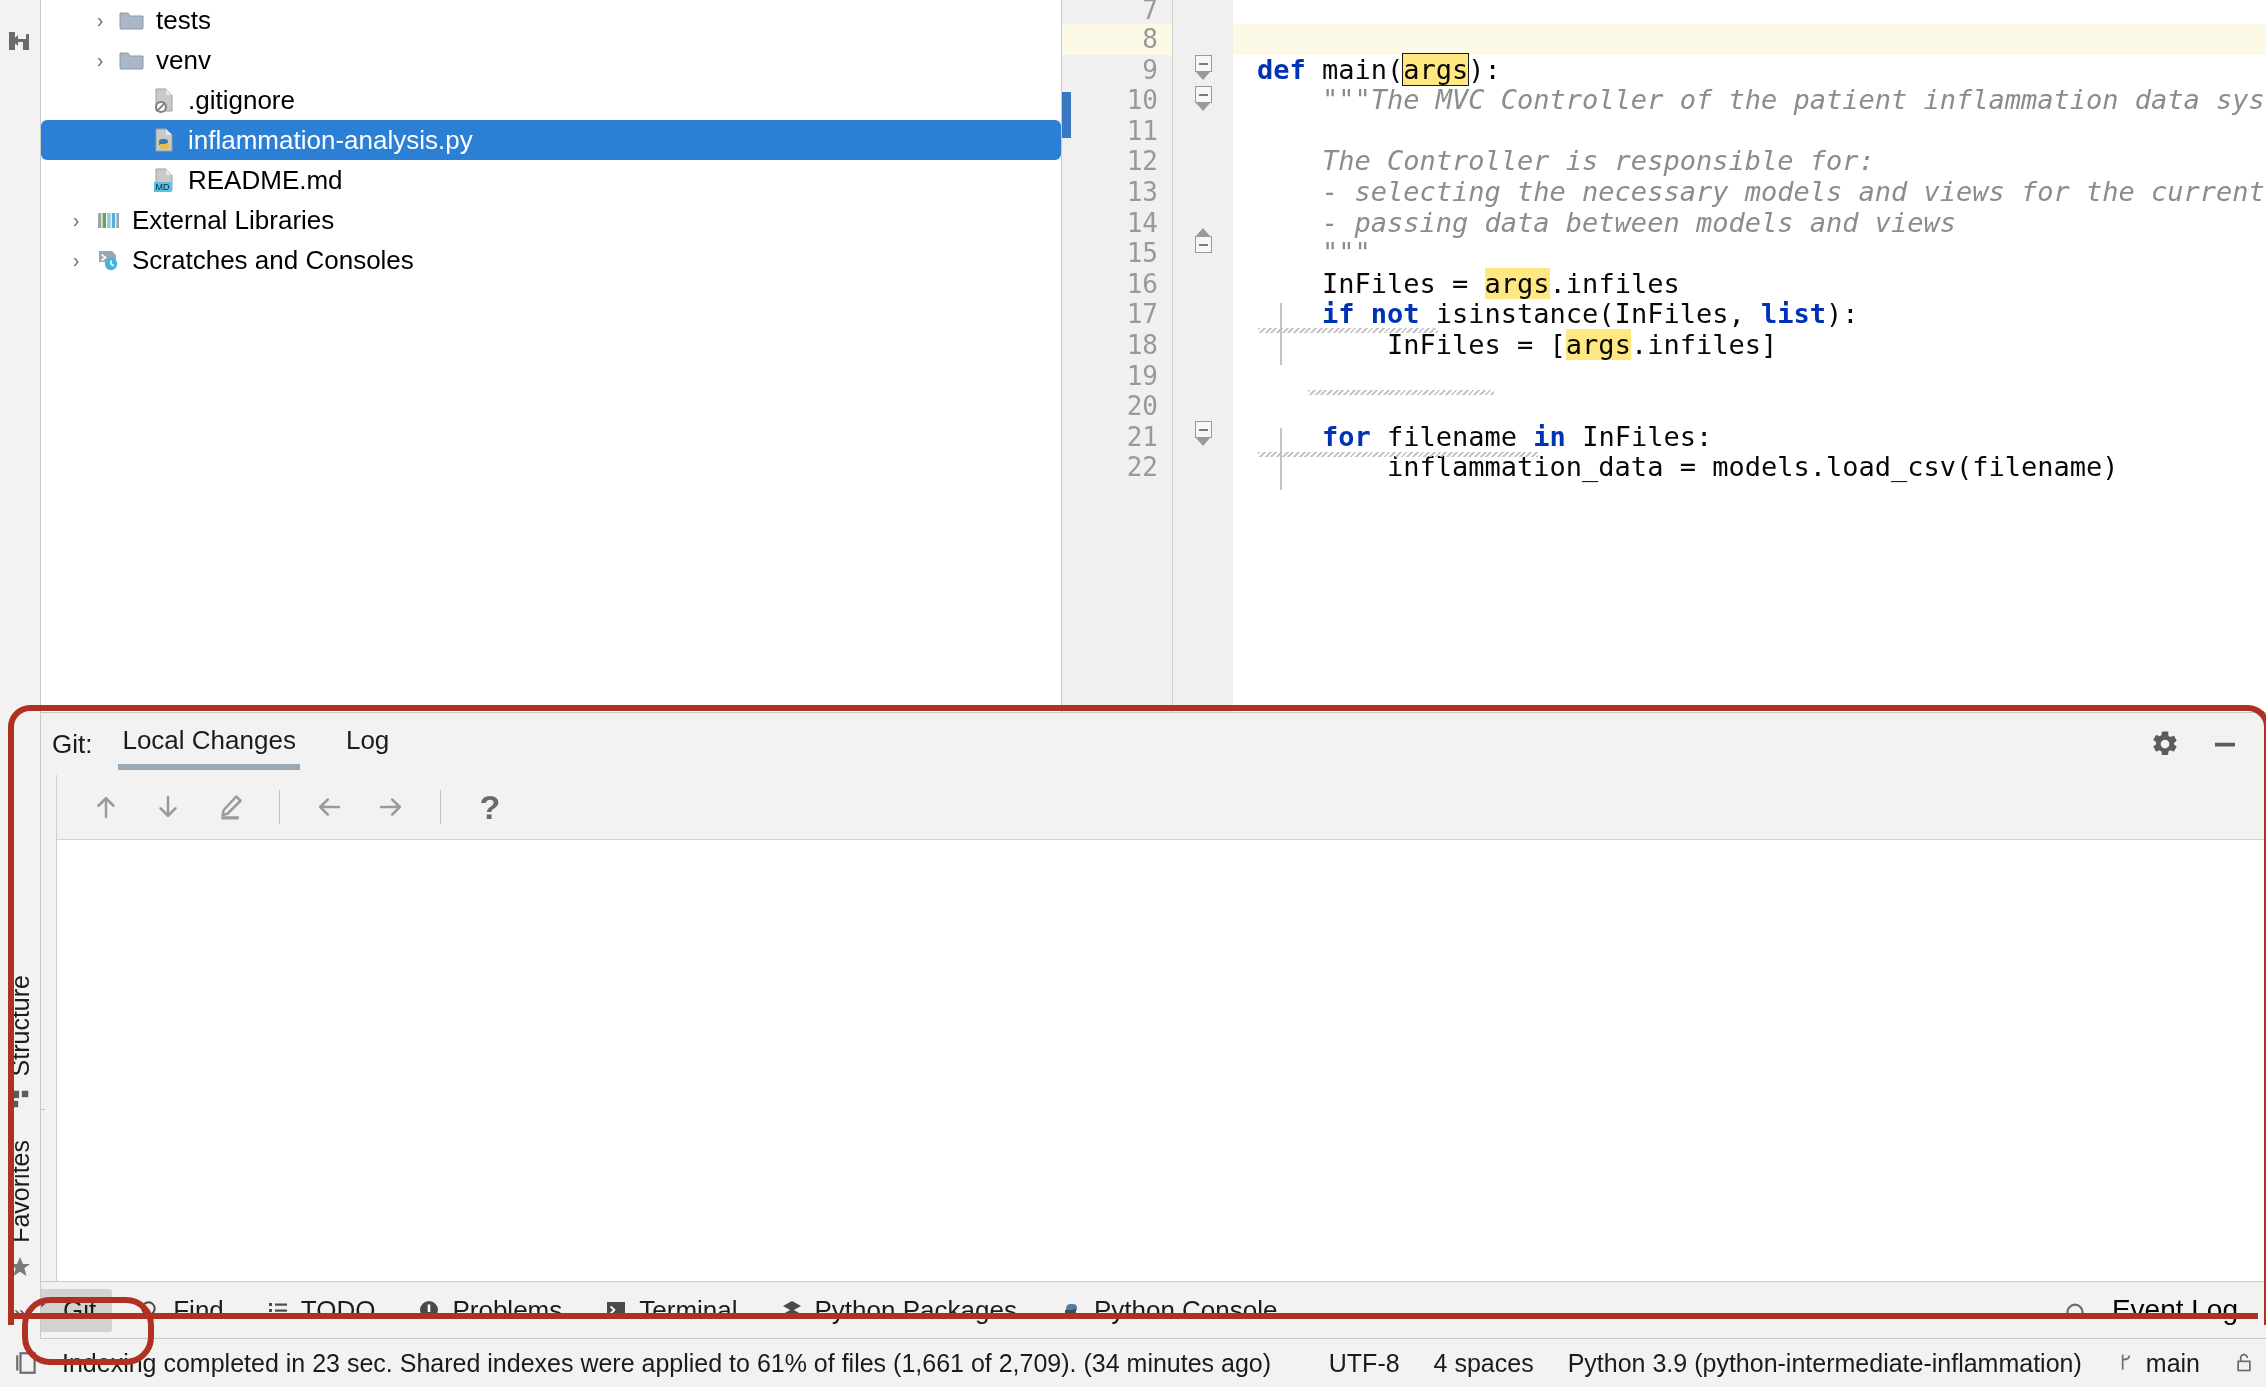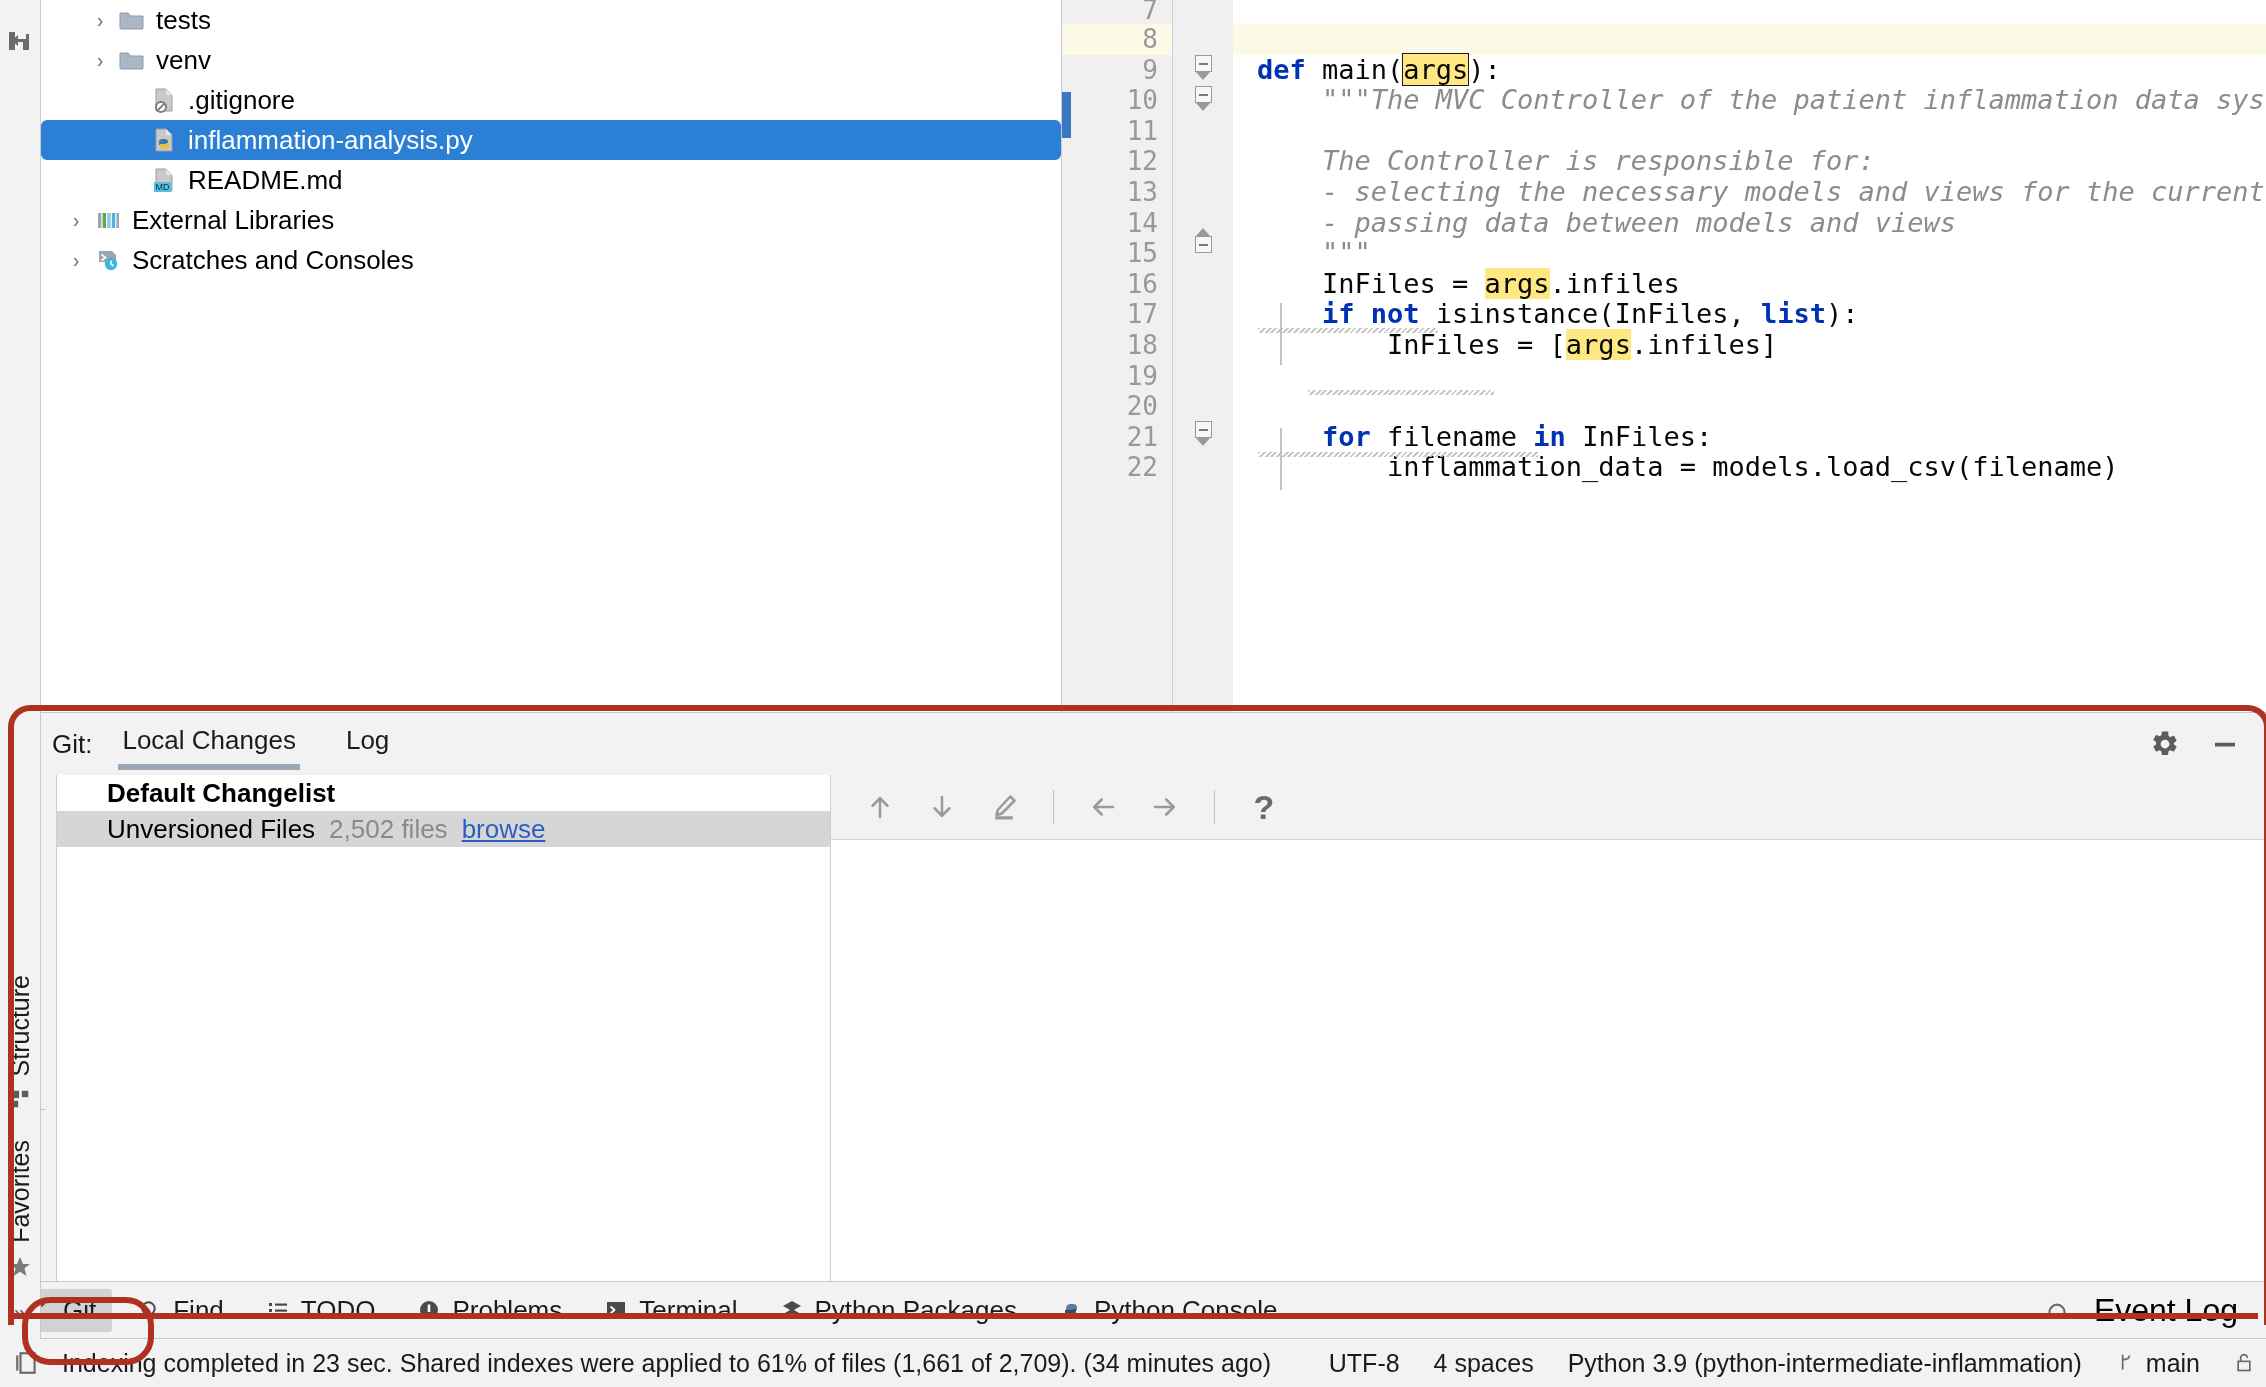--- a/index.html
+++ b/index.html
@@ -148,21 +148,21 @@
   
   .twbar{
     height:56px;flex:0 0 56px;background:#f2f2f2;border-top:1px solid #c9c9c9;
     display:flex;align-items:center;padding-left:12px;position:relative;
   }
   .twitem{
     display:flex;align-items:center;gap:11px;padding:6px 16px;margin-right:10px;
     font-size:26px;color:#1b1b1b;border-radius:3px;
   }
   .twitem.active{background:#d2d2d2;}
-  .twright{position:absolute;right:28px;display:flex;align-items:center;gap:24px;font-size:32px;}
+  .twright{position:absolute;right:28px;display:flex;align-items:center;gap:24px;font-size:28px;}
 
   
   .status{
     height:48px;flex:0 0 48px;background:#f2f2f2;border-top:1px solid #c9c9c9;
     display:flex;align-items:center;padding-left:14px;font-size:25px;color:#1b1b1b;
     position:relative;
   }
   .stxt{margin-left:22px;}
   .stright{position:absolute;right:12px;display:flex;align-items:center;gap:34px;font-size:25px;}
 
@@ -427,30 +427,20 @@
         <span class="tbi">
           <svg width="30" height="30" viewBox="0 0 24 24" fill="#4a4a4a">
               <rect x="4" y="4" width="16" height="2.4"></rect>
               <path d="M12 8l4 4H8z"></path>
               <path d="M12 17l-4-4h8z"></path>
               <rect x="4" y="18" width="16" height="2.4"></rect>
             </svg>
         </span>
       </div>
 
-      <div class="changes">
-        <div class="crow title">
-          <span>Default Changelist</span>
-        </div>
-        <div class="crow unv">
-          <span>Unversioned Files</span>
-          <span class="cnt">2,502 files</span>
-          <span class="lnk">browse</span>
-        </div>
-      </div>
 
       <div class="diffpane">
         <div class="diff-toolbar">
           <span class="dti">
             <svg width="30" height="30" viewBox="0 0 24 24" fill="none" stroke="#9a9a9a" stroke-width="2" stroke-linecap="round" stroke-linejoin="round">
                 <path d="M12 20V5"></path>
                 <path d="M6 11l6-6 6 6"></path>
               </svg>
           </span>
           <span class="dti">

